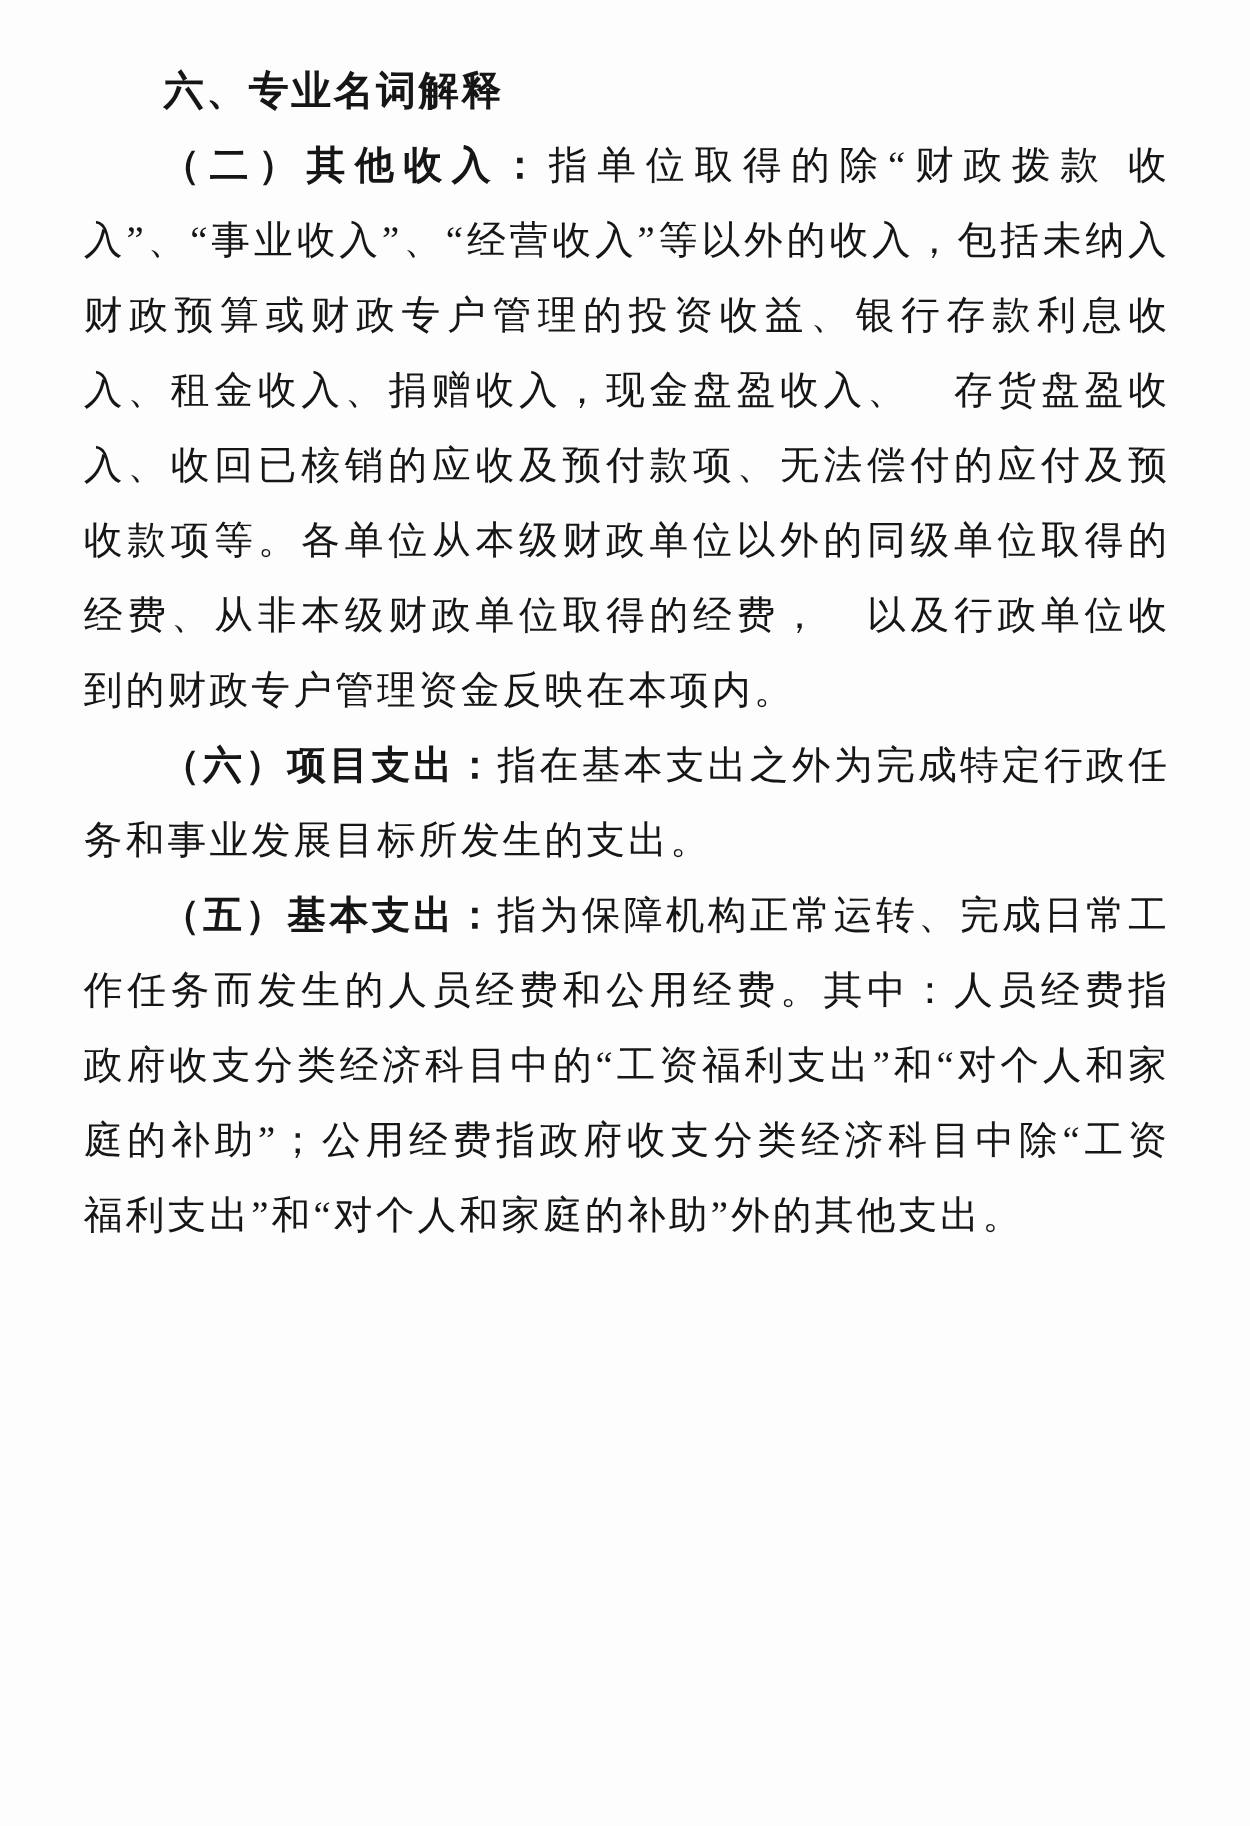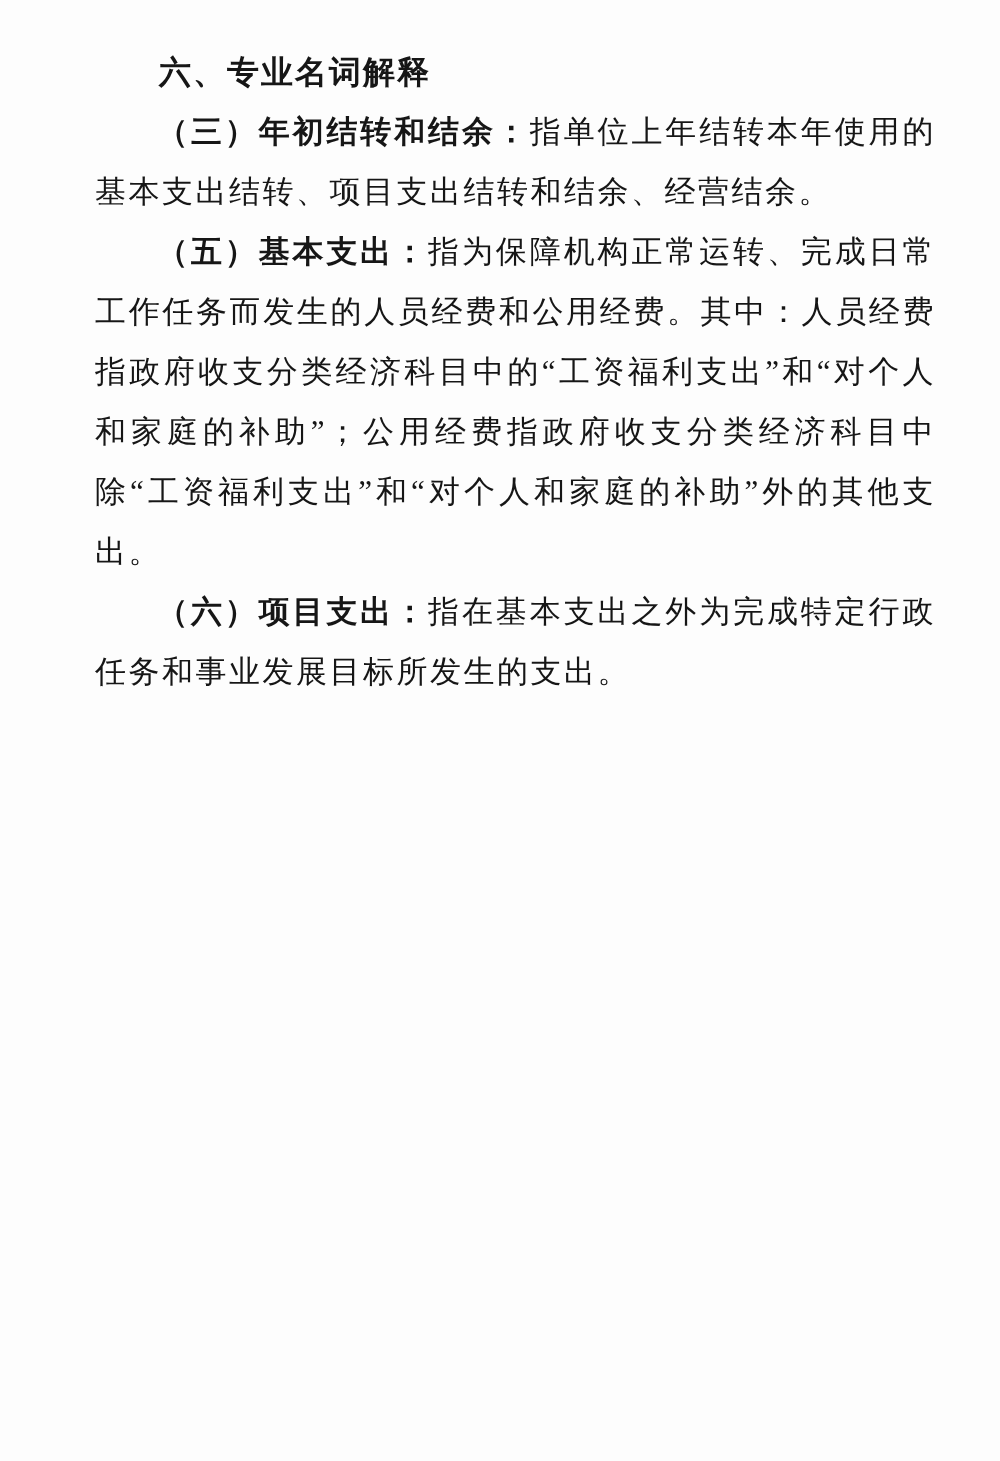--- a/index.html
+++ b/index.html
@@ -10,21 +10,21 @@
     width: 1000px;
     height: 1461px;
     background: #fdfdfd;
     color: #161616;
     overflow: hidden;
   }
   .page {
     box-sizing: border-box;
     width: 1000px;
     height: 1461px;
-    padding: 42px 64px 0 95px;
+    padding: 42px 64px 0 67px;
     font-family: "Liberation Serif", "DejaVu Serif", serif;
     font-size: 31px;
     line-height: 60px;
   }
   .doc-heading {
     margin: 0;
     font-family: "Liberation Sans", "DejaVu Sans", sans-serif;
     font-size: 32px;
     font-weight: bold;
     line-height: 60px;
@@ -44,21 +44,21 @@
   }
 </style>
 </head>
 <body>
 
 <div class="page">
 
   <h1 class="doc-heading">六、专业名词解释</h1>
 
 
-
-  <p class="para"><span class="term">（三）年初结转和结余：</span><span>指单位上年结转本年使用的基本支出结转、项目支出结转和结余、经营结余。</span></p>
+  <p class="para"><span class="term">（二）其他收入：</span><span>指单位取得的除“财政拨款 收入”、“事业收入”、“经营收入”等以外的收入，包括未纳入财政预算或财政专户管理的投资收益、银行存款利息收入、租金收入、捐赠收入，现金盘盈收入、　存货盘盈收入、收回已核销的应收及预付款项、无法偿付的应付及预收款项等。各单位从本级财政单位以外的同级单位取得的经费、从非本级财政单位取得的经费，　以及行政单位收到的财政专户管理资金反映在本项内。</span></p>
 
 
-  <p class="para"><span class="term">（五）基本支出：</span><span>指为保障机构正常运转、完成日常工作任务而发生的人员经费和公用经费。其中：人员经费指政府收支分类经济科目中的“工资福利支出”和“对个人和家庭的补助”；公用经费指政府收支分类经济科目中除“工资福利支出”和“对个人和家庭的补助”外的其他支出。</span></p>
 
   <p class="para"><span class="term">（六）项目支出：</span><span>指在基本支出之外为完成特定行政任务和事业发展目标所发生的支出。</span></p>
+
+  <p class="para"><span class="term">（五）基本支出：</span><span>指为保障机构正常运转、完成日常工作任务而发生的人员经费和公用经费。其中：人员经费指政府收支分类经济科目中的“工资福利支出”和“对个人和家庭的补助”；公用经费指政府收支分类经济科目中除“工资福利支出”和“对个人和家庭的补助”外的其他支出。</span></p>
 
 </div>
 
 </body></html>

